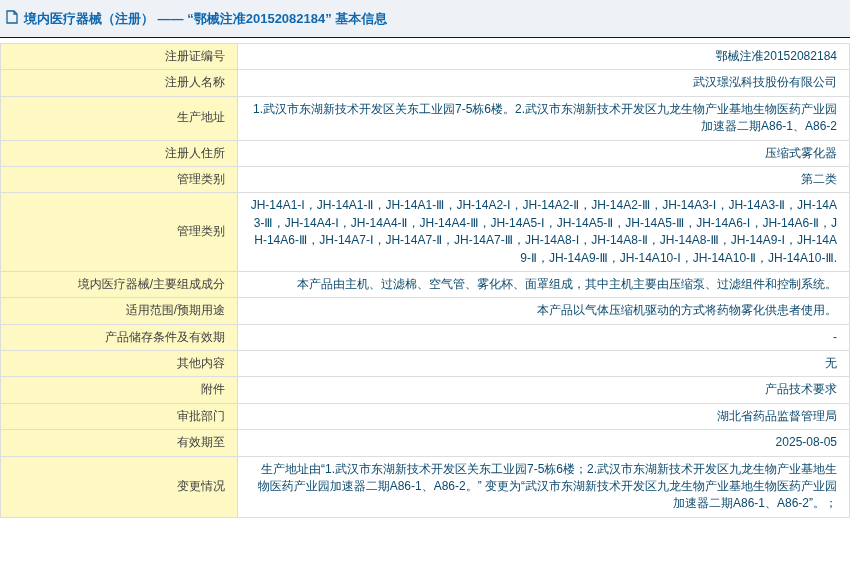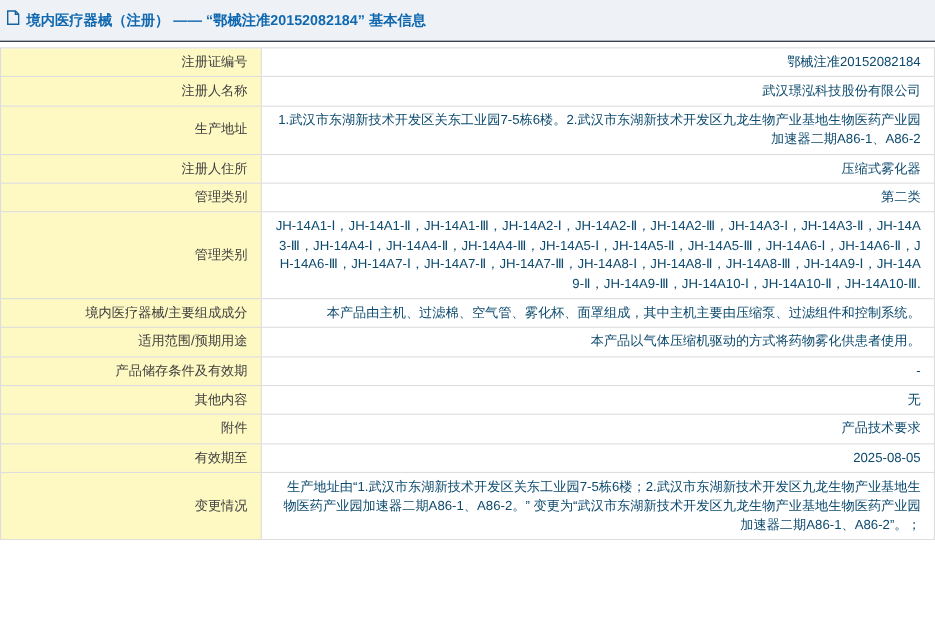--- a/index.html
+++ b/index.html
@@ -104,20 +104,24 @@
     </tr>
     <tr>
       <th>其他内容</th>
       <td>无</td>
     </tr>
     <tr>
       <th>附件</th>
       <td>产品技术要求</td>
     </tr>
     <tr>
+      <th>审批部门</th>
+      <td>湖北省药品监督管理局</td>
+    </tr>
+    <tr>
       <th>有效期至</th>
       <td>2025-08-05</td>
     </tr>
     <tr>
       <th>变更情况</th>
       <td>生产地址由“1.武汉市东湖新技术开发区关东工业园7-5栋6楼；2.武汉市东湖新技术开发区九龙生物产业基地生物医药产业园加速器二期A86-1、A86-2。” 变更为“武汉市东湖新技术开发区九龙生物产业基地生物医药产业园加速器二期A86-1、A86-2”。；</td>
     </tr>
 
   </tbody>
 </table>

